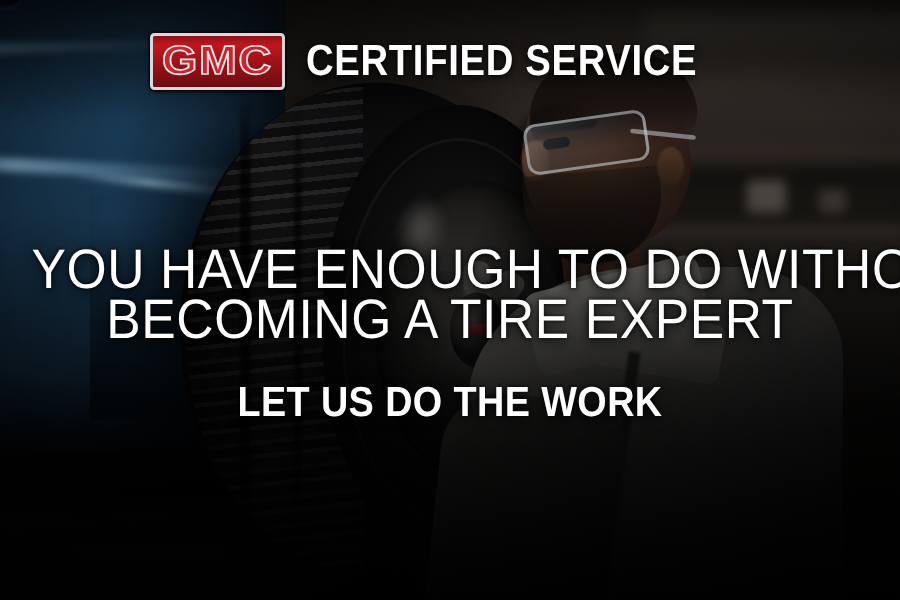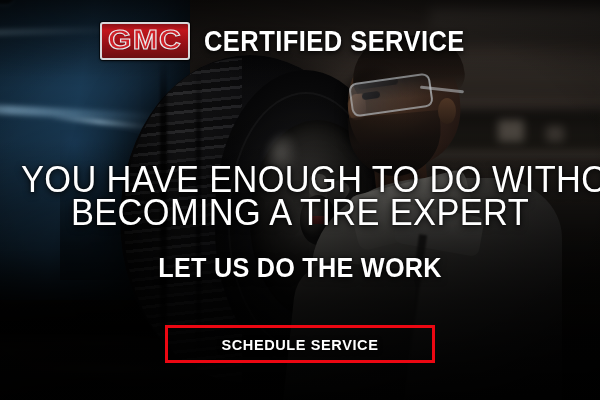--- a/index.html
+++ b/index.html
@@ -490,18 +490,15 @@
       <span class="certified">CERTIFIED SERVICE</span>
     </div>
 
     <div class="headline">
       <div class="headline-line">YOU HAVE ENOUGH TO DO WITHOUT</div>
       <div class="headline-line">BECOMING A TIRE EXPERT</div>
     </div>
 
     <div class="subhead">LET US DO THE WORK</div>
 
-    <button class="cta">
-      <span class="cta-label">SCHEDULE SERVICE</span>
-    </button>
 
   </div>
 </div>
 
 </body></html>

